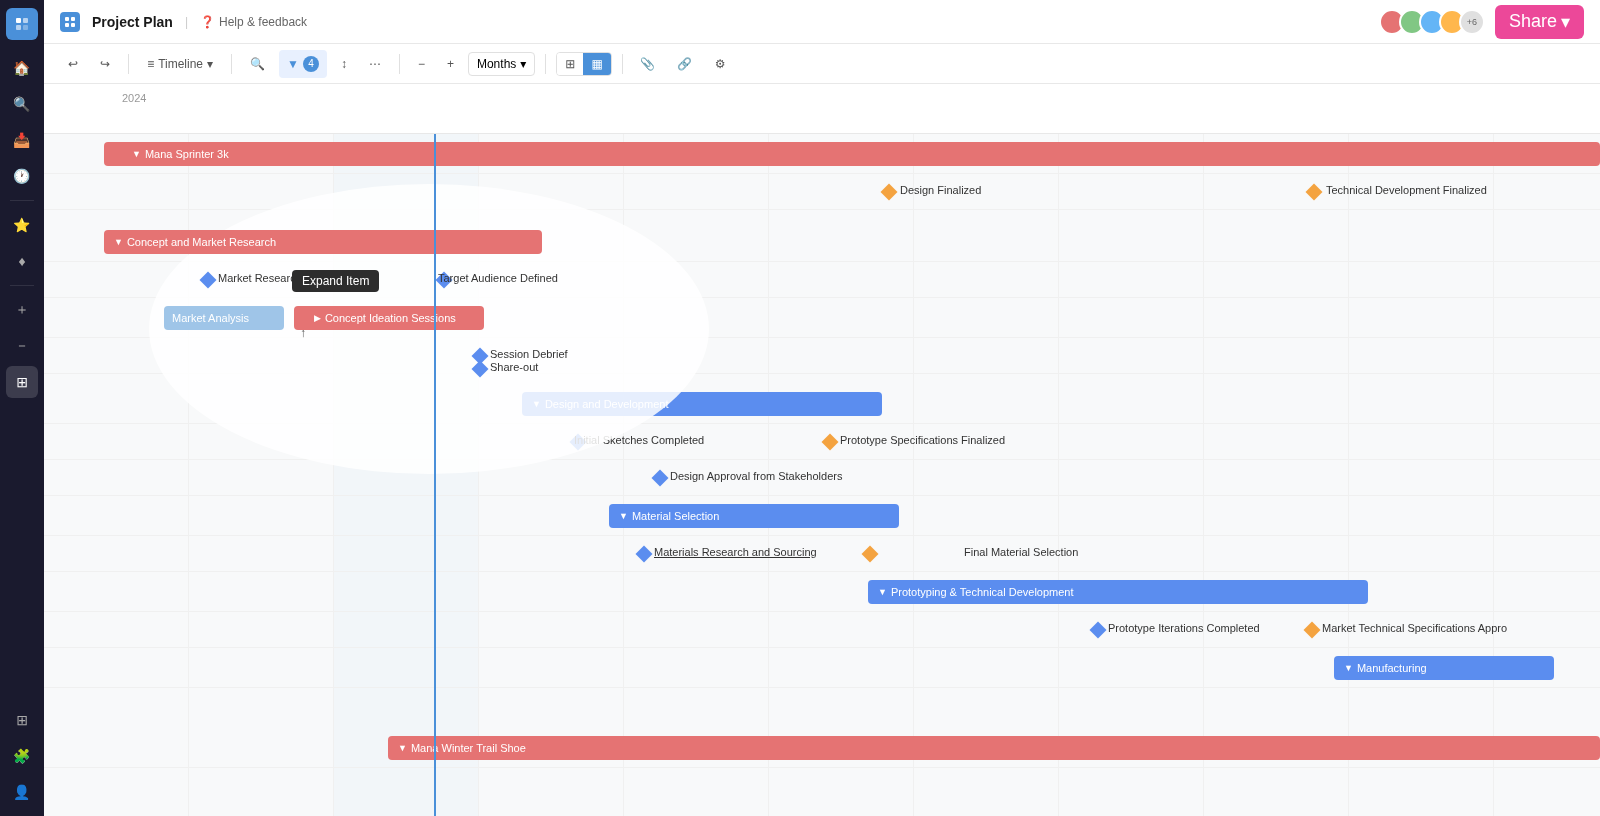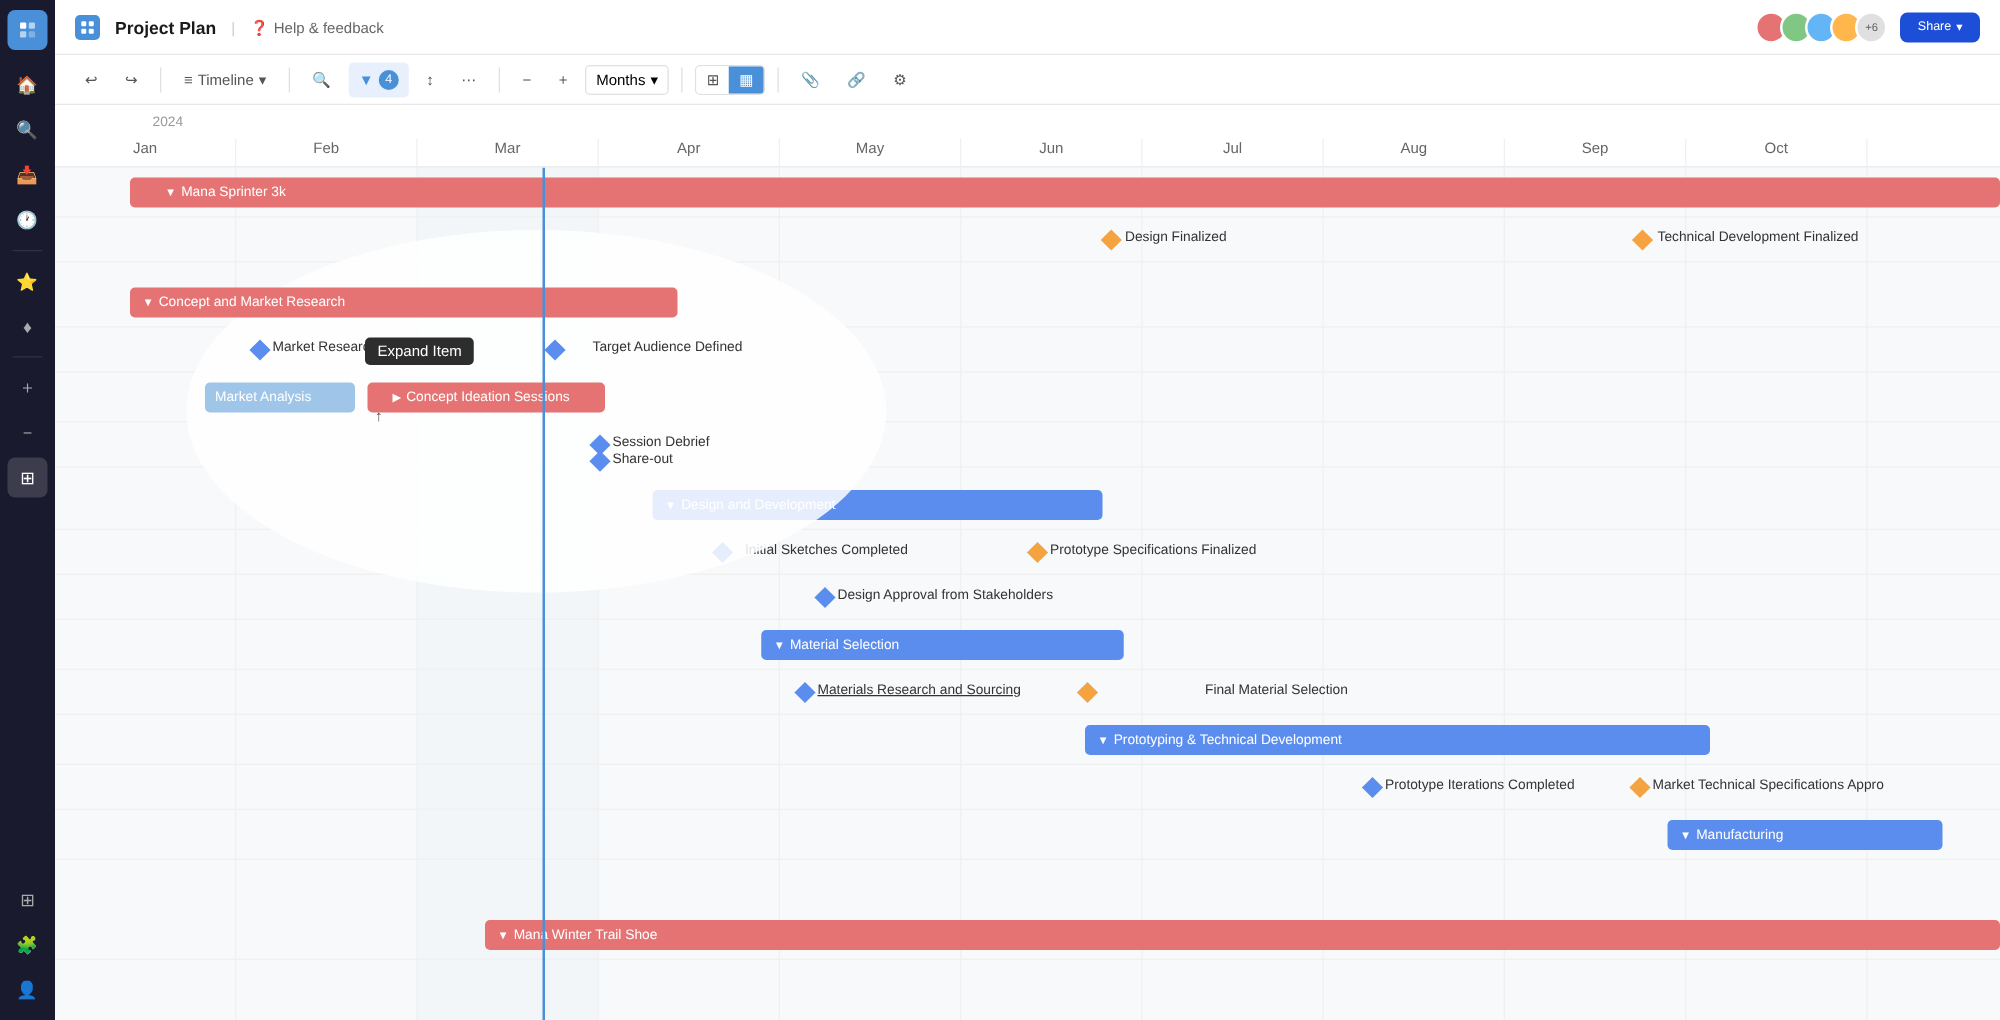--- a/index.html
+++ b/index.html
@@ -62,21 +62,21 @@
       display: flex; align-items: center; justify-content: center;
     }
     .project-title { font-size: 14px; font-weight: 600; color: #1a1a1a; }
     .header-sep { color: #ccc; font-size: 12px; }
     .help-btn { font-size: 12px; color: #666; cursor: pointer; display: flex; align-items: center; gap: 4px; }
     .header-right { margin-left: auto; display: flex; align-items: center; gap: 10px; }
     .avatar-group { display: flex; align-items: center; }
     .avatar { width: 26px; height: 26px; border-radius: 50%; border: 2px solid #fff; margin-left: -6px; }
     .avatar:first-child { margin-left: 0; }
     .avatar-count { width: 26px; height: 26px; border-radius: 50%; background: #e0e0e0; border: 2px solid #fff; margin-left: -6px; display: flex; align-items: center; justify-content: center; font-size: 9px; color: #666; }
-    .share-btn { background: #1d4ed8; color: #fff; border: none; border-radius: 6px; padding: 6px 14px; font-size: 10px; cursor: pointer; display: flex; align-items: center; gap: 4px; }
+    .share-btn { background: #ec4899; color: #fff; border: none; border-radius: 6px; padding: 6px 14px; font-size: 18px; cursor: pointer; display: flex; align-items: center; gap: 4px; }
 
     
     .toolbar {
       height: 40px;
       background: #fff;
       border-bottom: 1px solid #e8e8e8;
       display: flex;
       align-items: center;
       padding: 0 16px;
       gap: 6px;
@@ -302,32 +302,20 @@
     <div class="toolbar-sep"></div>
     <button class="toolbar-btn">📎</button>
     <button class="toolbar-btn">🔗</button>
     <button class="toolbar-btn">⚙</button>
   </div>
 
   <div class="gantt-container">
 
     <div class="timeline-header">
       <div class="year-label">2024</div>
-      <div style="display:flex; width:100%;">
-        <div class="month-col" style="width:145px;">Jan</div>
-        <div class="month-col" style="width:145px;">Feb</div>
-        <div class="month-col" style="width:145px;">Mar</div>
-        <div class="month-col" style="width:145px;">Apr</div>
-        <div class="month-col" style="width:145px;">May</div>
-        <div class="month-col" style="width:145px;">Jun</div>
-        <div class="month-col" style="width:145px;">Jul</div>
-        <div class="month-col" style="width:145px;">Aug</div>
-        <div class="month-col" style="width:145px;">Sep</div>
-        <div class="month-col" style="width:145px;">Oct</div>
-      </div>
     </div>
 
     <div class="gantt-content" style="position:relative;">
 
       <div style="position:absolute;top:0;left:0;right:0;bottom:0;display:flex;pointer-events:none;z-index:0;">
         <div style="width:145px;border-right:1px solid #f0f0f0;height:100%;"></div>
         <div style="width:145px;border-right:1px solid #f0f0f0;height:100%;"></div>
         <div style="width:145px;border-right:1px solid #f0f0f0;height:100%;background:rgba(74,144,217,0.03);"></div>
         <div style="width:145px;border-right:1px solid #f0f0f0;height:100%;"></div>
         <div style="width:145px;border-right:1px solid #f0f0f0;height:100%;"></div>
@@ -367,21 +355,21 @@
             <span style="font-size:9px;">▼</span>
             <span>Concept and Market Research</span>
           </span>
         </div>
       </div>
 
       <div class="gantt-row" style="height:36px;position:relative;border-bottom:1px solid #f0f0f0;">
         <div style="position:absolute;left:158px;top:12px;width:12px;height:12px;background:#5b8def;transform:rotate(45deg);z-index:4;"></div>
         <span style="position:absolute;left:174px;top:10px;font-size:11px;color:#333;z-index:4;white-space:nowrap;">Market Research Completed</span>
         <div style="position:absolute;left:394px;top:12px;width:12px;height:12px;background:#5b8def;transform:rotate(45deg);z-index:4;"></div>
-        <span style="position:absolute;left:430px;top:10px;font-size:11px;color:#333;z-index:4;white-space:nowrap;">Target Audience Defined</span>
+        <span style="position:absolute;left:394px;top:10px;font-size:11px;color:#333;z-index:4;white-space:nowrap;">Target Audience Defined</span>
       </div>
 
       <div class="gantt-row" style="height:40px;position:relative;border-bottom:1px solid #f0f0f0;">
 
         <div style="position:absolute;left:120px;top:8px;width:120px;height:24px;background:#9fc5e8;border-radius:4px;display:flex;align-items:center;padding-left:8px;z-index:4;">
           <span style="color:#fff;font-size:11px;font-weight:500;">Market Analysis</span>
         </div>
 
         <div style="position:absolute;left:250px;top:8px;width:190px;height:24px;background:#e57373;border-radius:4px;display:flex;align-items:center;padding-left:20px;z-index:4;">
           <span style="color:#fff;font-size:11px;font-weight:500;display:flex;align-items:center;gap:4px;">
@@ -408,21 +396,21 @@
         <div style="position:absolute;left:478px;top:8px;width:360px;height:24px;background:#5b8def;border-radius:4px;display:flex;align-items:center;padding-left:10px;z-index:2;">
           <span style="color:#fff;font-size:11px;font-weight:500;display:flex;align-items:center;gap:4px;">
             <span style="font-size:9px;">▼</span>
             <span>Design and Development</span>
           </span>
         </div>
       </div>
 
       <div class="gantt-row" style="height:36px;position:relative;border-bottom:1px solid #f0f0f0;">
         <div style="position:absolute;left:528px;top:12px;width:12px;height:12px;background:#5b8def;transform:rotate(45deg);z-index:2;"></div>
-        <span style="position:absolute;left:552px;top:10px;font-size:11px;color:#333;z-index:2;white-space:nowrap;">Initial Sketches Completed</span>
+        <span style="position:absolute;left:530px;top:10px;font-size:11px;color:#333;z-index:2;white-space:nowrap;">Initial Sketches Completed</span>
         <div style="position:absolute;left:780px;top:12px;width:12px;height:12px;background:#f4a340;transform:rotate(45deg);z-index:2;"></div>
         <span style="position:absolute;left:796px;top:10px;font-size:11px;color:#333;z-index:2;white-space:nowrap;">Prototype Specifications Finalized</span>
       </div>
 
       <div class="gantt-row" style="height:36px;position:relative;border-bottom:1px solid #f0f0f0;">
         <div style="position:absolute;left:610px;top:12px;width:12px;height:12px;background:#5b8def;transform:rotate(45deg);z-index:2;"></div>
         <span style="position:absolute;left:626px;top:10px;font-size:11px;color:#333;z-index:2;white-space:nowrap;">Design Approval from Stakeholders</span>
       </div>
 
       <div class="gantt-row" style="height:40px;position:relative;border-bottom:1px solid #f0f0f0;">

